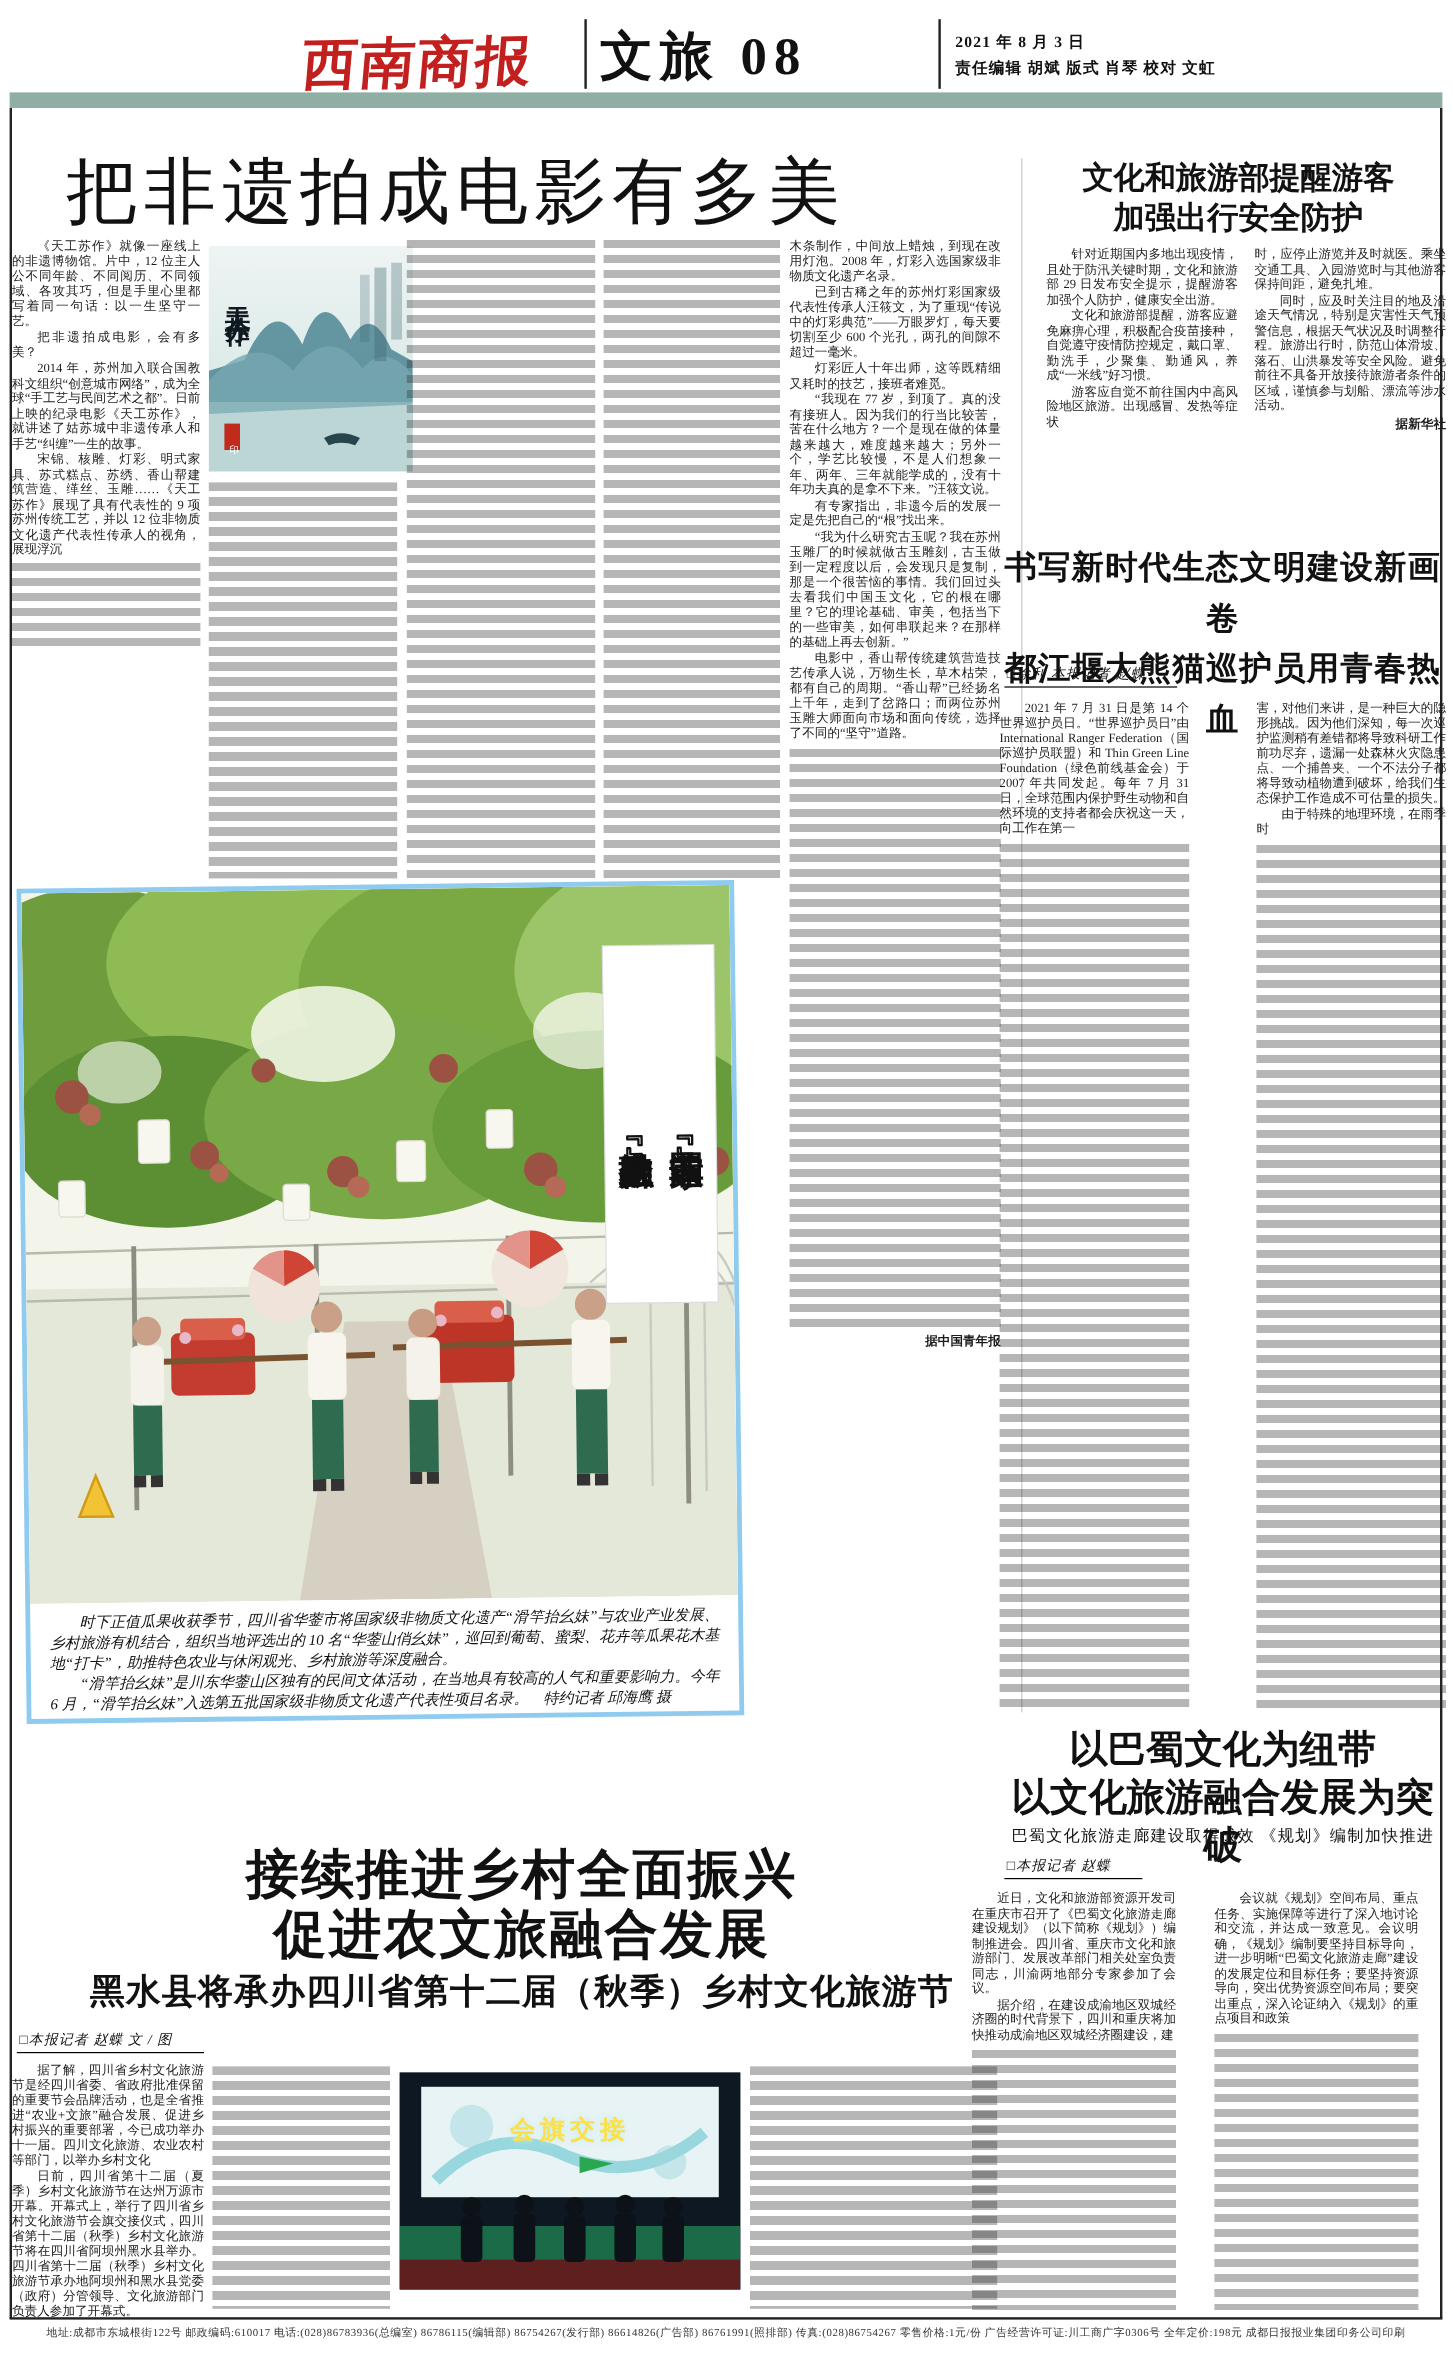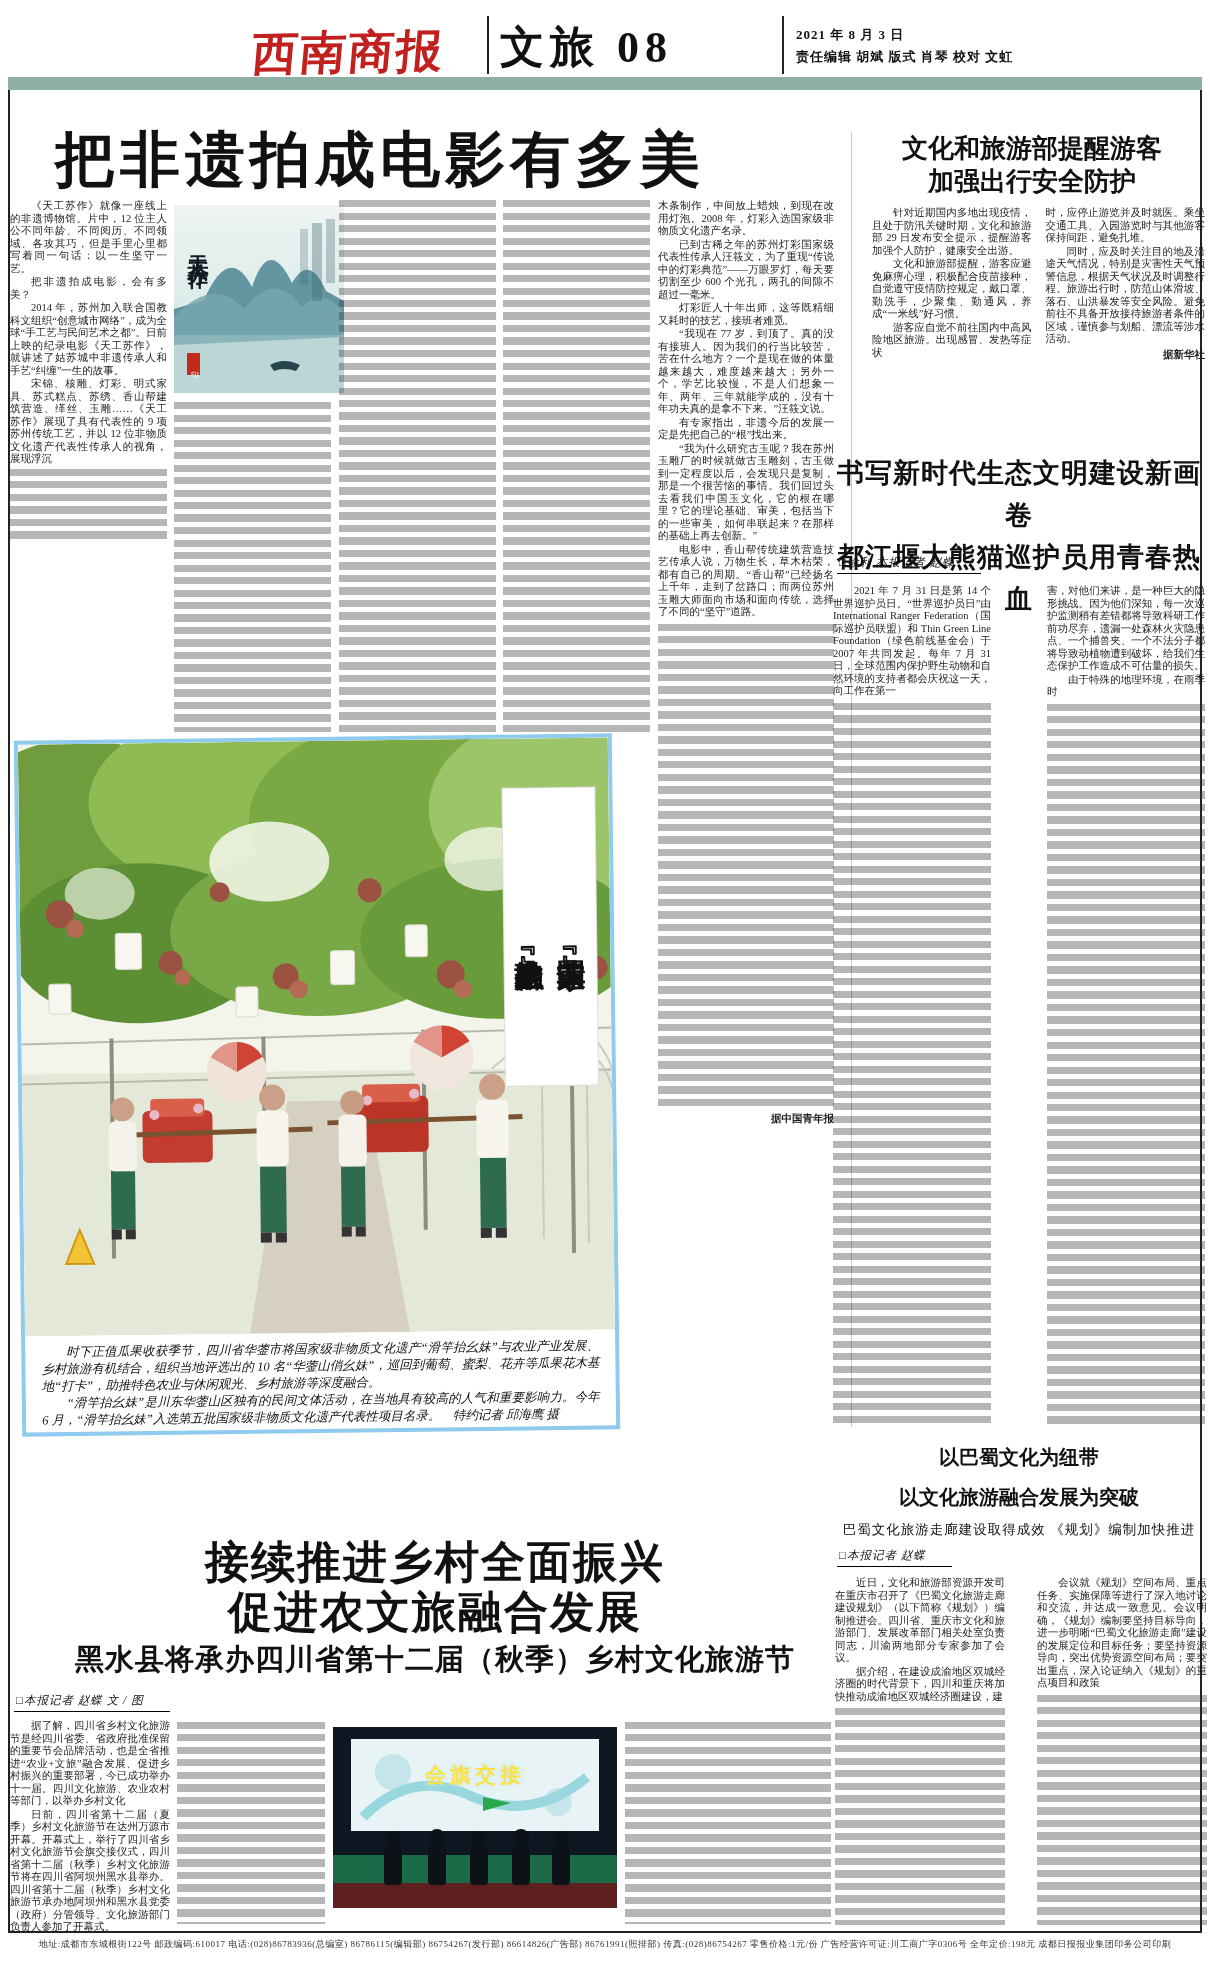--- a/index.html
+++ b/index.html
@@ -15,21 +15,21 @@
   .byline{font-size:11.5px;font-style:italic;border-bottom:1.5px solid #000;display:inline-block;padding:0 26px 3px 2px;letter-spacing:1px;}
   .colflex{display:flex;flex-direction:column;}
   .fill{flex:1;margin-top:4px;}
   
   .brand{color:#c21f1f;font-size:46px;font-weight:bold;transform:skewX(-6deg) rotate(-1deg);letter-spacing:2px;}
   .vrule{width:1.5px;background:#222;}
   .sectiontitle{font-size:44px;font-weight:bold;letter-spacing:6px;}
   .hmeta{font-size:13px;font-weight:bold;letter-spacing:1px;}
   .tealbar{background:#8fafa5;}
   
-  .mainhead{font-size:60px;font-weight:700;letter-spacing:5px;font-family:"Liberation Sans","DejaVu Sans",sans-serif;white-space:nowrap;}
+  .mainhead{font-size:60px;font-weight:400;letter-spacing:5px;font-family:"Liberation Sans","DejaVu Sans",sans-serif;white-space:nowrap;}
   .h2line{font-weight:bold;text-align:center;}
   .frameline{background:#222;}
   .lightrule{background:#c9c9c9;}
   
   .photoblock{border:4px solid #8ecbee;background:#fff;transform:rotate(-.7deg);}
   .overlaybox{background:#fff;writing-mode:vertical-rl;font-weight:bold;font-size:29px;line-height:42px;padding:6px 4px;text-align:center;box-shadow:0 0 0 1px #ddd;}
   .caption{font-size:12.5px;line-height:17px;font-style:italic;text-align:justify;word-break:break-all;}
   .caption .para{margin:0;}
   .credit{font-style:italic;}
   .deck{font-size:13.5px;text-align:center;letter-spacing:1px;}
@@ -254,27 +254,27 @@
       <div>『国家非遗』</div>
       <div>助推『农旅融合』</div>
     </div>
   </div>
   <div class="caption" style="padding:8px 16px 4px 16px;">
     <p class="para">时下正值瓜果收获季节，四川省华蓥市将国家级非物质文化遗产“滑竿抬幺妹”与农业产业发展、乡村旅游有机结合，组织当地评选出的 10 名“华蓥山俏幺妹”，巡回到葡萄、蜜梨、花卉等瓜果花木基地“打卡”，助推特色农业与休闲观光、乡村旅游等深度融合。</p>
     <p class="para"><span>“滑竿抬幺妹”是川东华蓥山区独有的民间文体活动，在当地具有较高的人气和重要影响力。今年 6 月，“滑竿抬幺妹”入选第五批国家级非物质文化遗产代表性项目名录。</span>　<span class="credit">特约记者 邱海鹰 摄</span></p>
   </div>
 </div>
 
-<div class="abs h2line" style="left:833px;top:1437px;width:372px;font-size:20px;line-height:40px;">
+<div class="abs h2line" style="left:833px;top:1437px;width:372px;font-size:32px;line-height:40px;">
   <div>以巴蜀文化为纽带</div>
   <div>以文化旅游融合发展为突破</div>
 </div>
 <div class="abs deck" style="left:833px;top:1521px;width:372px;">巴蜀文化旅游走廊建设取得成效 《规划》编制加快推进</div>
 <div class="abs" style="left:837px;top:1545px;"><span class="byline">□本报记者 赵蝶</span></div>
-<div class="abs" style="left:835px;top:1577px;width:372px;height:348px;display:flex;gap:32px;">
+<div class="abs" style="left:810px;top:1577px;width:372px;height:348px;display:flex;gap:32px;">
   <div class="bodytxt colflex" style="width:178px;">
     <p class="para">近日，文化和旅游部资源开发司在重庆市召开了《巴蜀文化旅游走廊建设规划》（以下简称《规划》）编制推进会。四川省、重庆市文化和旅游部门、发展改革部门相关处室负责同志，川渝两地部分专家参加了会议。</p>
     <p class="para">据介绍，在建设成渝地区双城经济圈的时代背景下，四川和重庆将加快推动成渝地区双城经济圈建设，建</p>
     <div class="greek fill"></div>
   </div>
   <div class="bodytxt colflex" style="width:178px;">
     <p class="para">会议就《规划》空间布局、重点任务、实施保障等进行了深入地讨论和交流，并达成一致意见。会议明确，《规划》编制要坚持目标导向，进一步明晰“巴蜀文化旅游走廊”建设的发展定位和目标任务；要坚持资源导向，突出优势资源空间布局；要突出重点，深入论证纳入《规划》的重点项目和政策</p>
     <div class="greek fill"></div>
   </div>
 </div>

